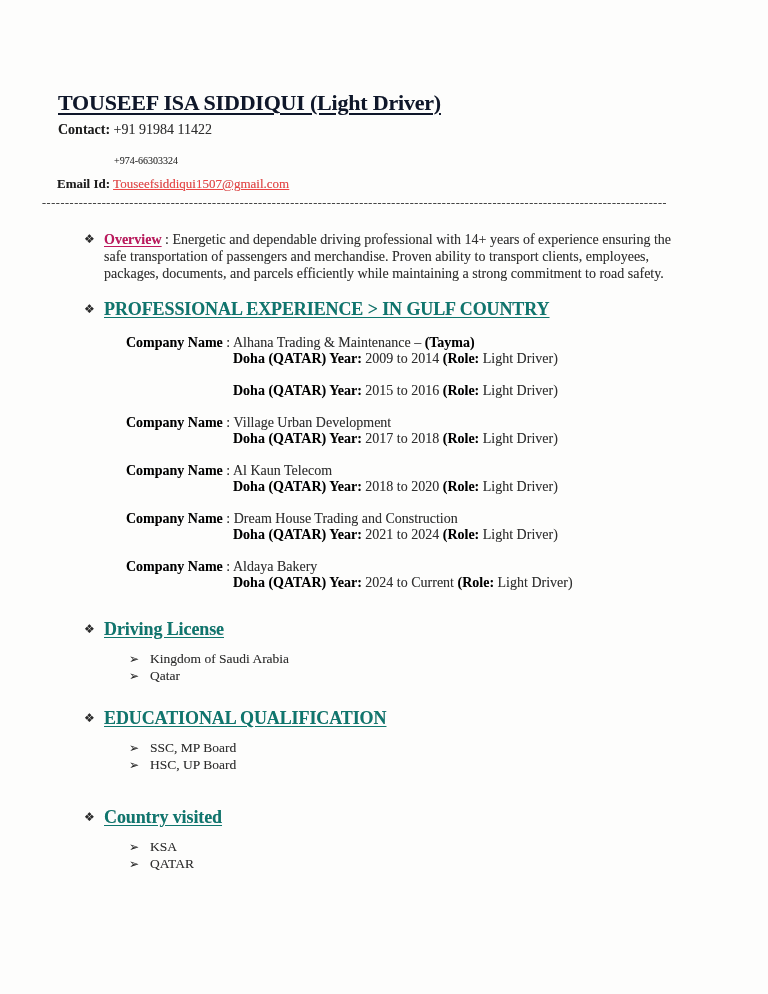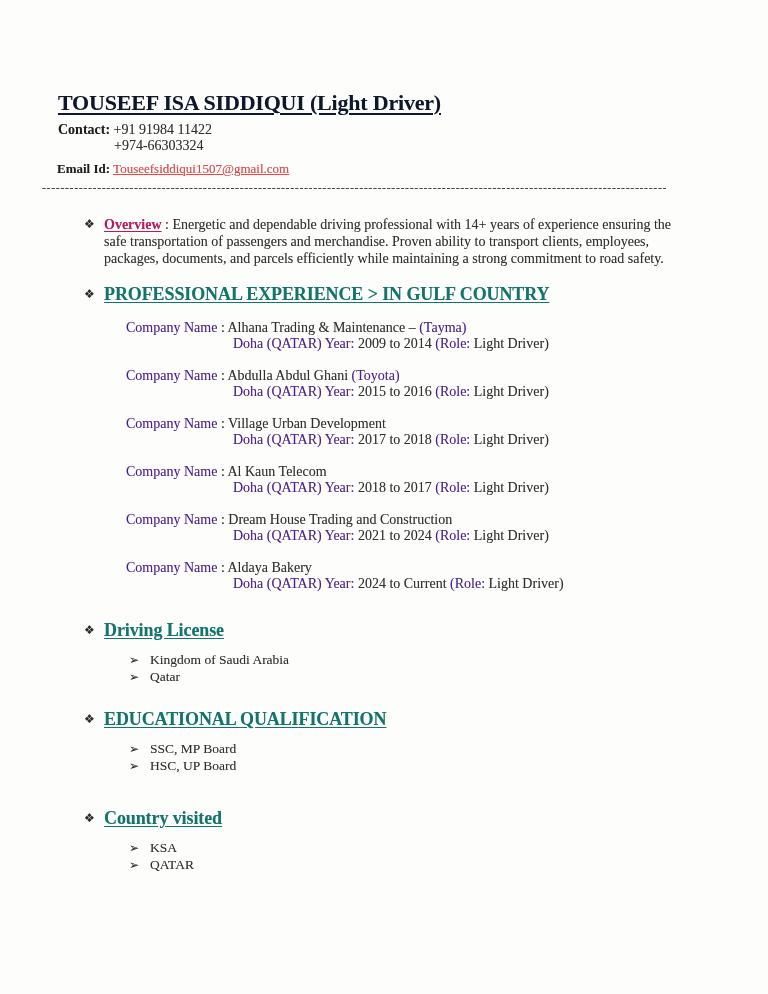--- a/index.html
+++ b/index.html
@@ -16,21 +16,21 @@
   
   .title {
     margin-left:58px;
     font-size:22px; font-weight:700; color:#0f172a;
     letter-spacing:-0.2px; line-height:25px;
     text-decoration:underline; text-underline-offset:3px;
     text-decoration-thickness:2px;
   }
   .contact-line { margin:7px 0 0 58px; font-size:14px; line-height:16px; }
   .contact-line .lbl { font-weight:700; color:#1d1d1d; }
-  .contact-line2 { margin:0 0 0 114px; font-size:14px; line-height:16px; }
+  .contact-line2 { margin:15px 0 0 114px; font-size:10px; line-height:16px; }
   .email-line { margin:7px 0 0 57px; font-size:13px; line-height:15px; }
   .email-line .lbl { font-weight:700; color:#1d1d1d; }
   .email-link { color:#ef4444; text-decoration:underline; }
   .dashes {
     margin:6px 0 0 42px; width:624px; overflow:hidden; white-space:nowrap;
     font-size:12px; letter-spacing:0.6px; color:#3d3d3d; line-height:13px;
   }
 
   
   .section { display:flex; align-items:flex-start; }
@@ -41,21 +41,21 @@
     text-decoration:underline; text-underline-offset:2px;
     letter-spacing:-0.1px;
   }
   .ov-head { font-weight:700; color:#be185d; text-decoration:underline; text-underline-offset:2px; }
 
   .mt-overview { margin-top:21px; }
   .mt-exp { margin-top:19px; }
 
   
   .entry { margin:16px 0 0 126px; font-size:14px; line-height:16px; }
-  .entry .b { font-weight:400; color:#4c1d95; }
+  .entry .b { font-weight:700; color:#000000; }
   .entry-line2 { margin-left:107px; }
 
   
   .mt-driving { margin-top:30px; }
   .mt-edu { margin-top:26px; }
   .mt-country { margin-top:36px; }
   .list { margin-top:12px; }
   .li { display:flex; align-items:flex-start; font-size:13.5px; line-height:16.5px; }
   .arrow { flex:0 0 21px; margin-left:129px; font-size:12px; line-height:16.5px; color:#2b2b2b; }
 </style>
@@ -100,43 +100,40 @@
     <div class="entry">
       <div>
         <span class="b">Company Name</span> <span>:</span> <span>Alhana Trading &amp; Maintenance – </span><span class="b">(Tayma)</span>
       </div>
       <div class="entry-line2">
         <span class="b">Doha (QATAR) Year:</span> <span>2009 to 2014</span> <span class="b">(Role:</span> <span>Light Driver)</span>
       </div>
     </div>
 
     <div class="entry">
-      <div>
-        <span class="b">Company Name</span> <span>:</span> <span>Abdulla Abdul Ghani </span><span class="b">(Toyota)</span>
-      </div>
       <div class="entry-line2">
         <span class="b">Doha (QATAR) Year:</span> <span>2015 to 2016</span> <span class="b">(Role:</span> <span>Light Driver)</span>
       </div>
     </div>
 
     <div class="entry">
       <div>
         <span class="b">Company Name</span> <span>:</span> <span>Village Urban Development</span><span class="b"></span>
       </div>
       <div class="entry-line2">
         <span class="b">Doha (QATAR) Year:</span> <span>2017 to 2018</span> <span class="b">(Role:</span> <span>Light Driver)</span>
       </div>
     </div>
 
     <div class="entry">
       <div>
         <span class="b">Company Name</span> <span>:</span> <span>Al Kaun Telecom</span><span class="b"></span>
       </div>
       <div class="entry-line2">
-        <span class="b">Doha (QATAR) Year:</span> <span>2018 to 2017</span> <span class="b">(Role:</span> <span>Light Driver)</span>
+        <span class="b">Doha (QATAR) Year:</span> <span>2018 to 2020</span> <span class="b">(Role:</span> <span>Light Driver)</span>
       </div>
     </div>
 
     <div class="entry">
       <div>
         <span class="b">Company Name</span> <span>:</span> <span>Dream House Trading and Construction</span><span class="b"></span>
       </div>
       <div class="entry-line2">
         <span class="b">Doha (QATAR) Year:</span> <span>2021 to 2024</span> <span class="b">(Role:</span> <span>Light Driver)</span>
       </div>

